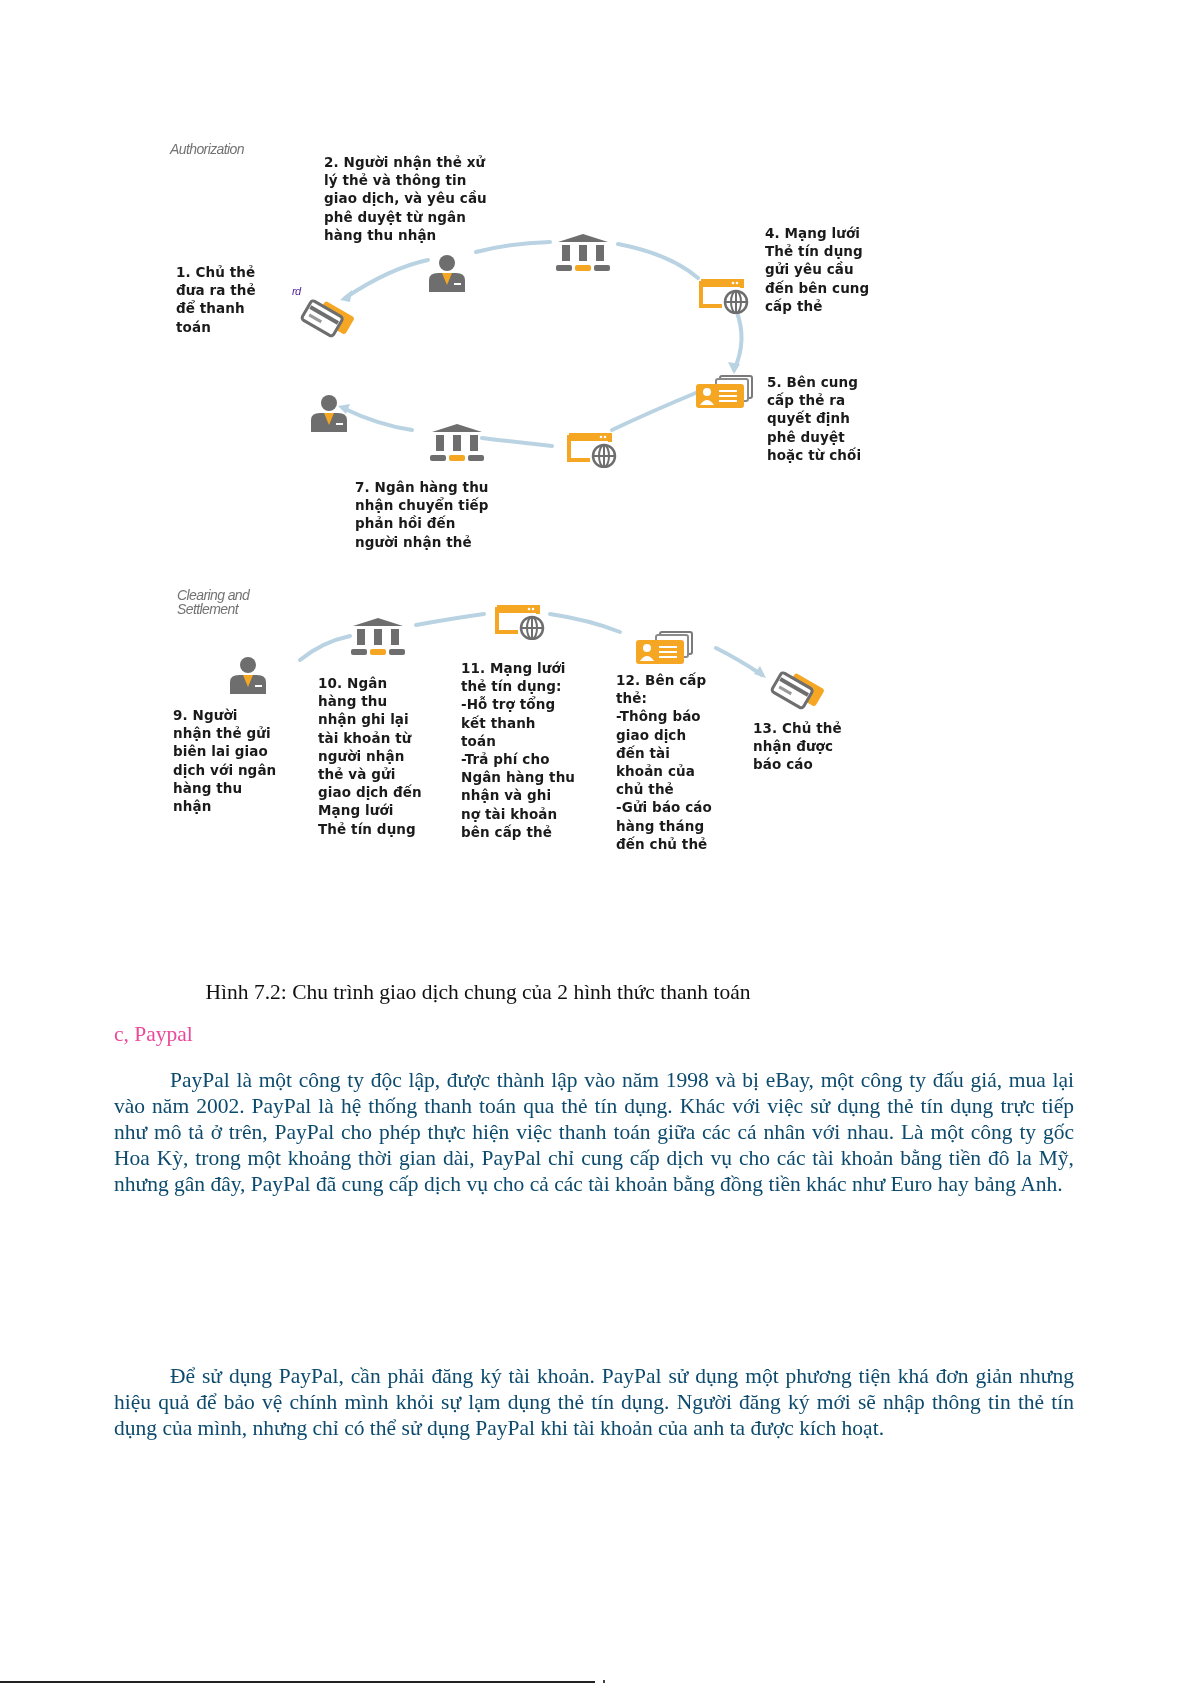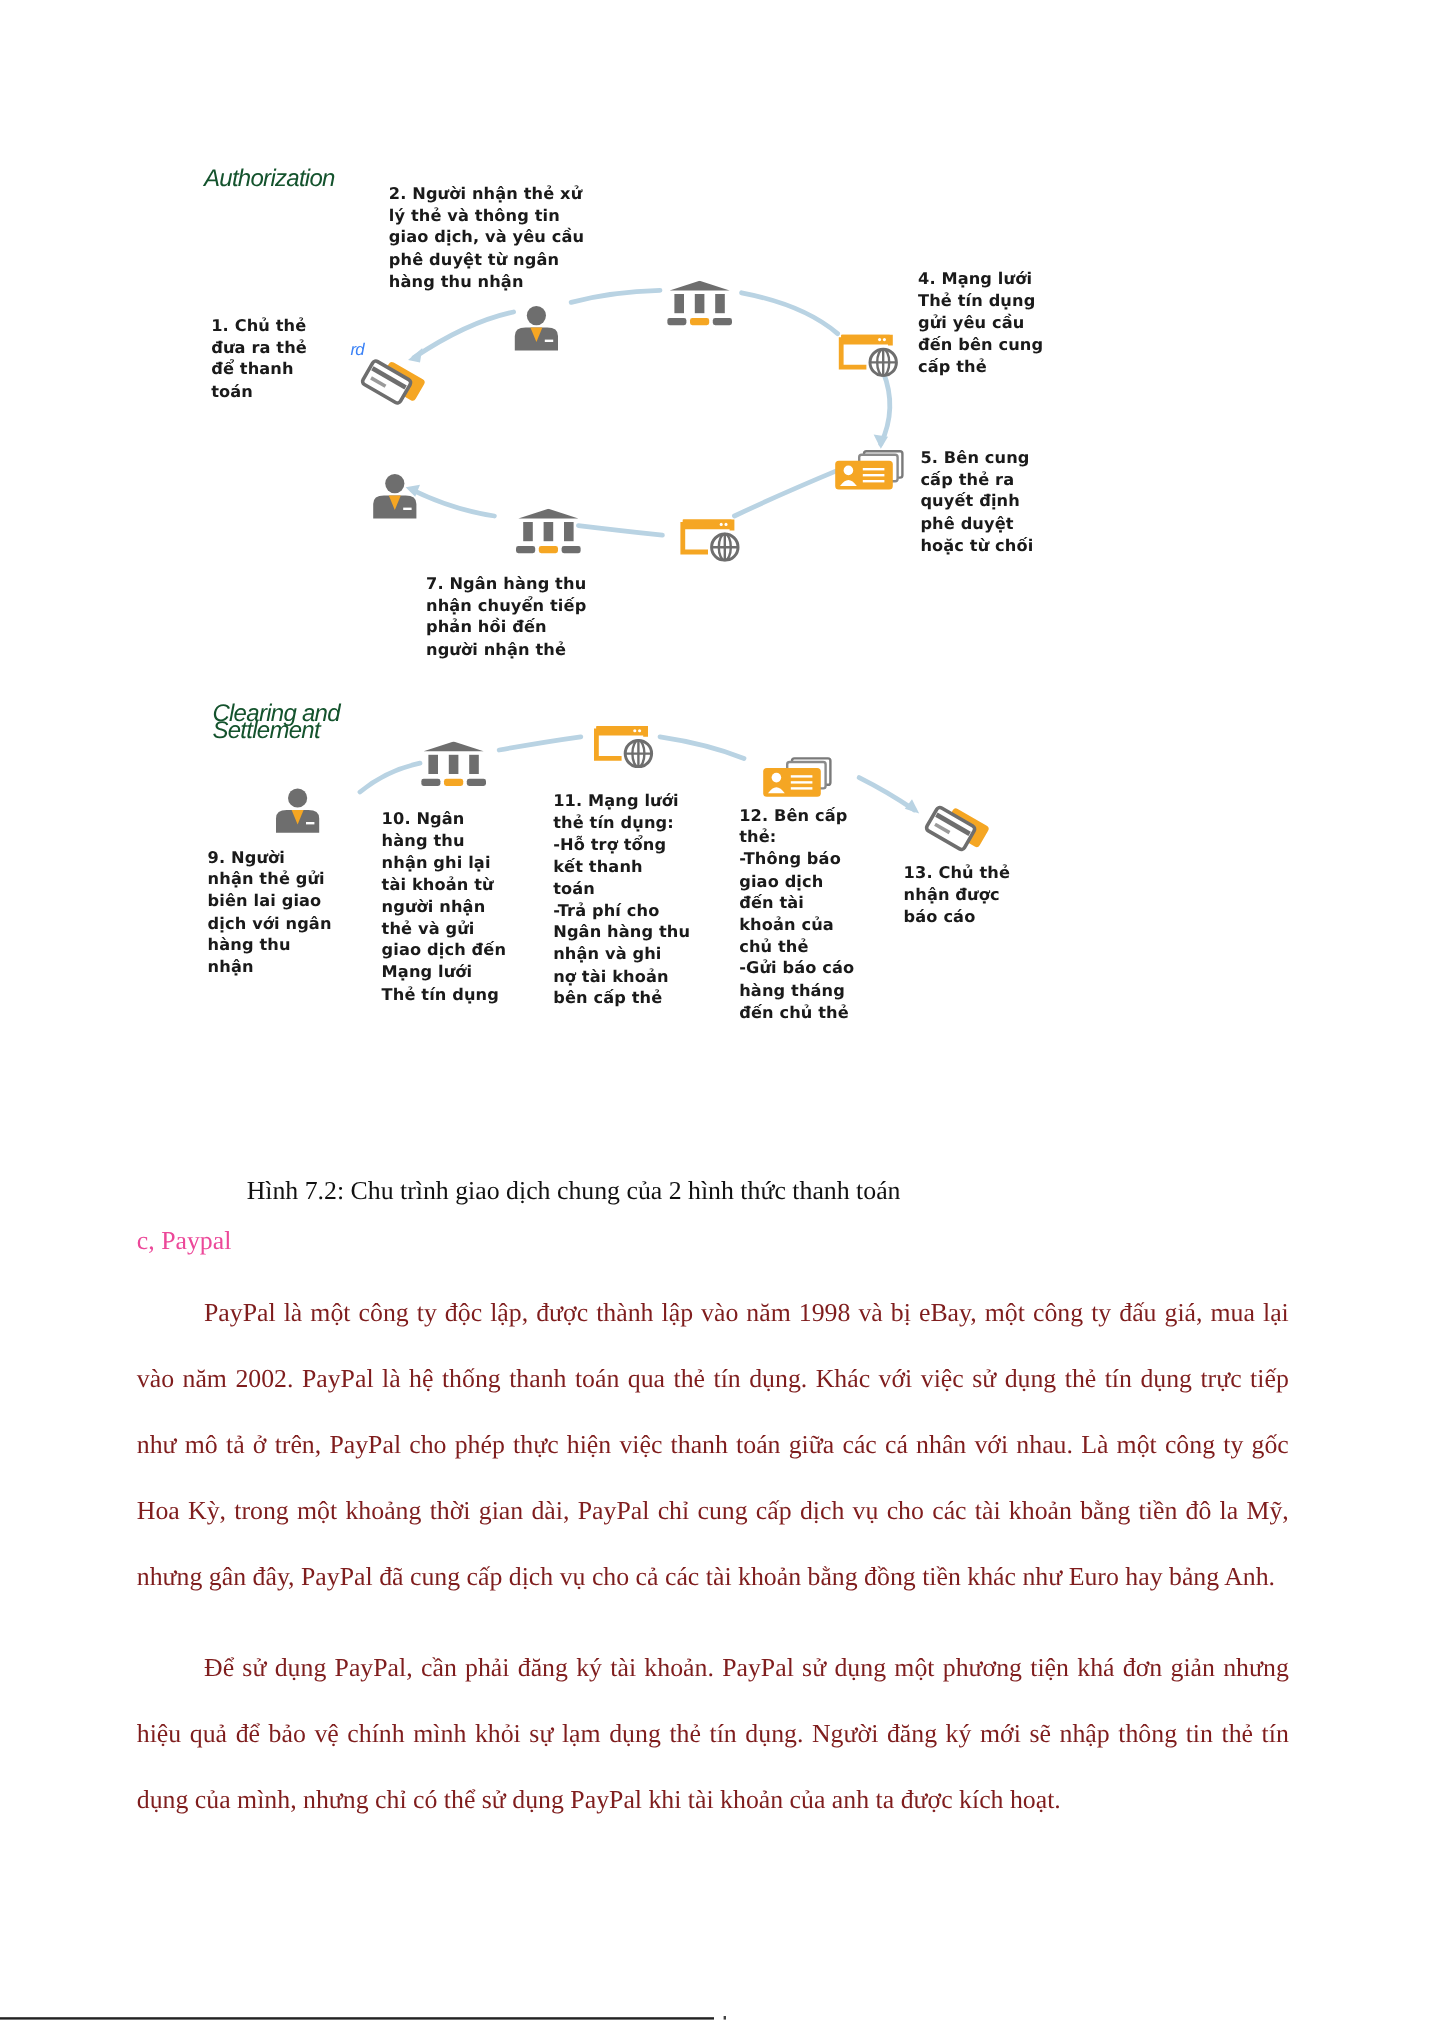--- a/index.html
+++ b/index.html
@@ -1,25 +1,25 @@
 <!DOCTYPE html>
 <html><head>
   <meta charset="utf-8">
   <style>
     html, body { margin: 0; padding: 0; background: #ffffff; }
     body { width: 1191px; height: 1685px; position: relative; overflow: hidden; }
     .diagram { position: absolute; left: 160px; top: 130px; width: 800px; height: 800px; }
     .diagram svg.arcs { position: absolute; left: 0; top: 0; width: 800px; height: 800px; }
     .lbl { position: absolute; font-family: "DejaVu Sans", sans-serif; font-weight: bold; font-size: 13.5px; line-height: 18.2px; color: #1a1a1a; white-space: pre-line; letter-spacing: 0.1px; }
-    .section-label { position: absolute; font-family: "Liberation Sans", sans-serif; font-style: italic; font-size: 20px; color: #14532d; line-height: 14px; letter-spacing: -0.6px; }
+    .section-label { position: absolute; font-family: "Liberation Sans", sans-serif; font-style: italic; font-size: 14px; color: #737373; line-height: 14px; letter-spacing: -0.6px; }
     .icon { position: absolute; }
     .caption { position: absolute; left: 0; width: 960px; top: 980px; text-align: center; font-family: "Liberation Serif", serif; font-size: 21.5px; color: #111; }
     .caption span { margin-left: -4px; }
     .sub-heading { position: absolute; left: 114px; top: 1022px; font-family: "Liberation Serif", serif; font-size: 21.5px; color: #ec4899; }
-    .para { position: absolute; left: 114px; width: 960px; font-family: "Liberation Serif", serif; font-size: 21.5px; line-height: 55px; color: #7f1d1d; text-align: justify; text-indent: 56px; margin: 0; }
+    .para { position: absolute; left: 114px; width: 960px; font-family: "Liberation Serif", serif; font-size: 21.5px; line-height: 26px; color: #0c4a6e; text-align: justify; text-indent: 56px; margin: 0; }
     .footer-rule { position: absolute; left: 0; top: 1681px; width: 595px; height: 2px; background: #222; }
     .footer-dot { position: absolute; left: 603px; top: 1680px; width: 2px; height: 3px; background: #444; }
   </style>
 </head>
 <body>
 
 <div class="diagram">
 
   <svg class="arcs" viewBox="0 0 800 800">
     <g fill="none" stroke="#b9d3e3" stroke-width="4" stroke-linecap="round">
@@ -39,21 +39,21 @@
       <polygon points="180,170 192,160 190,172"></polygon>
       <polygon points="178,276 190,274 186,284"></polygon>
       <polygon points="574,244 568,232 580,234"></polygon>
       <polygon points="606,548 594,544 600,536"></polygon>
     </g>
   </svg>
 
   <div class="section-label" style="left:10px;top:12px;">Authorization</div>
   <div class="section-label" style="left:17px;top:458px;white-space:pre-line;">Clearing and
 Settlement</div>
-  <div class="section-label" style="left:132px;top:154px;font-size:14px;color:#3b82f6;">rd</div>
+  <div class="section-label" style="left:132px;top:154px;font-size:11px;color:#4c1d95;">rd</div>
 
   <svg class="icon" style="left:138px;top:168px" width="58" height="44" viewBox="0 0 58 44">
     <g transform="rotate(30 29 22)">
       <rect x="18" y="6" width="34" height="20" rx="3" fill="#f5a623"></rect>
       <rect x="6" y="12" width="36" height="22" rx="3" fill="#fff" stroke="#6e6e6e" stroke-width="3"></rect>
       <rect x="8" y="17" width="32" height="4" fill="#6e6e6e"></rect>
       <rect x="11" y="25" width="14" height="3" fill="#9a9a9a"></rect>
     </g>
   </svg>
 

